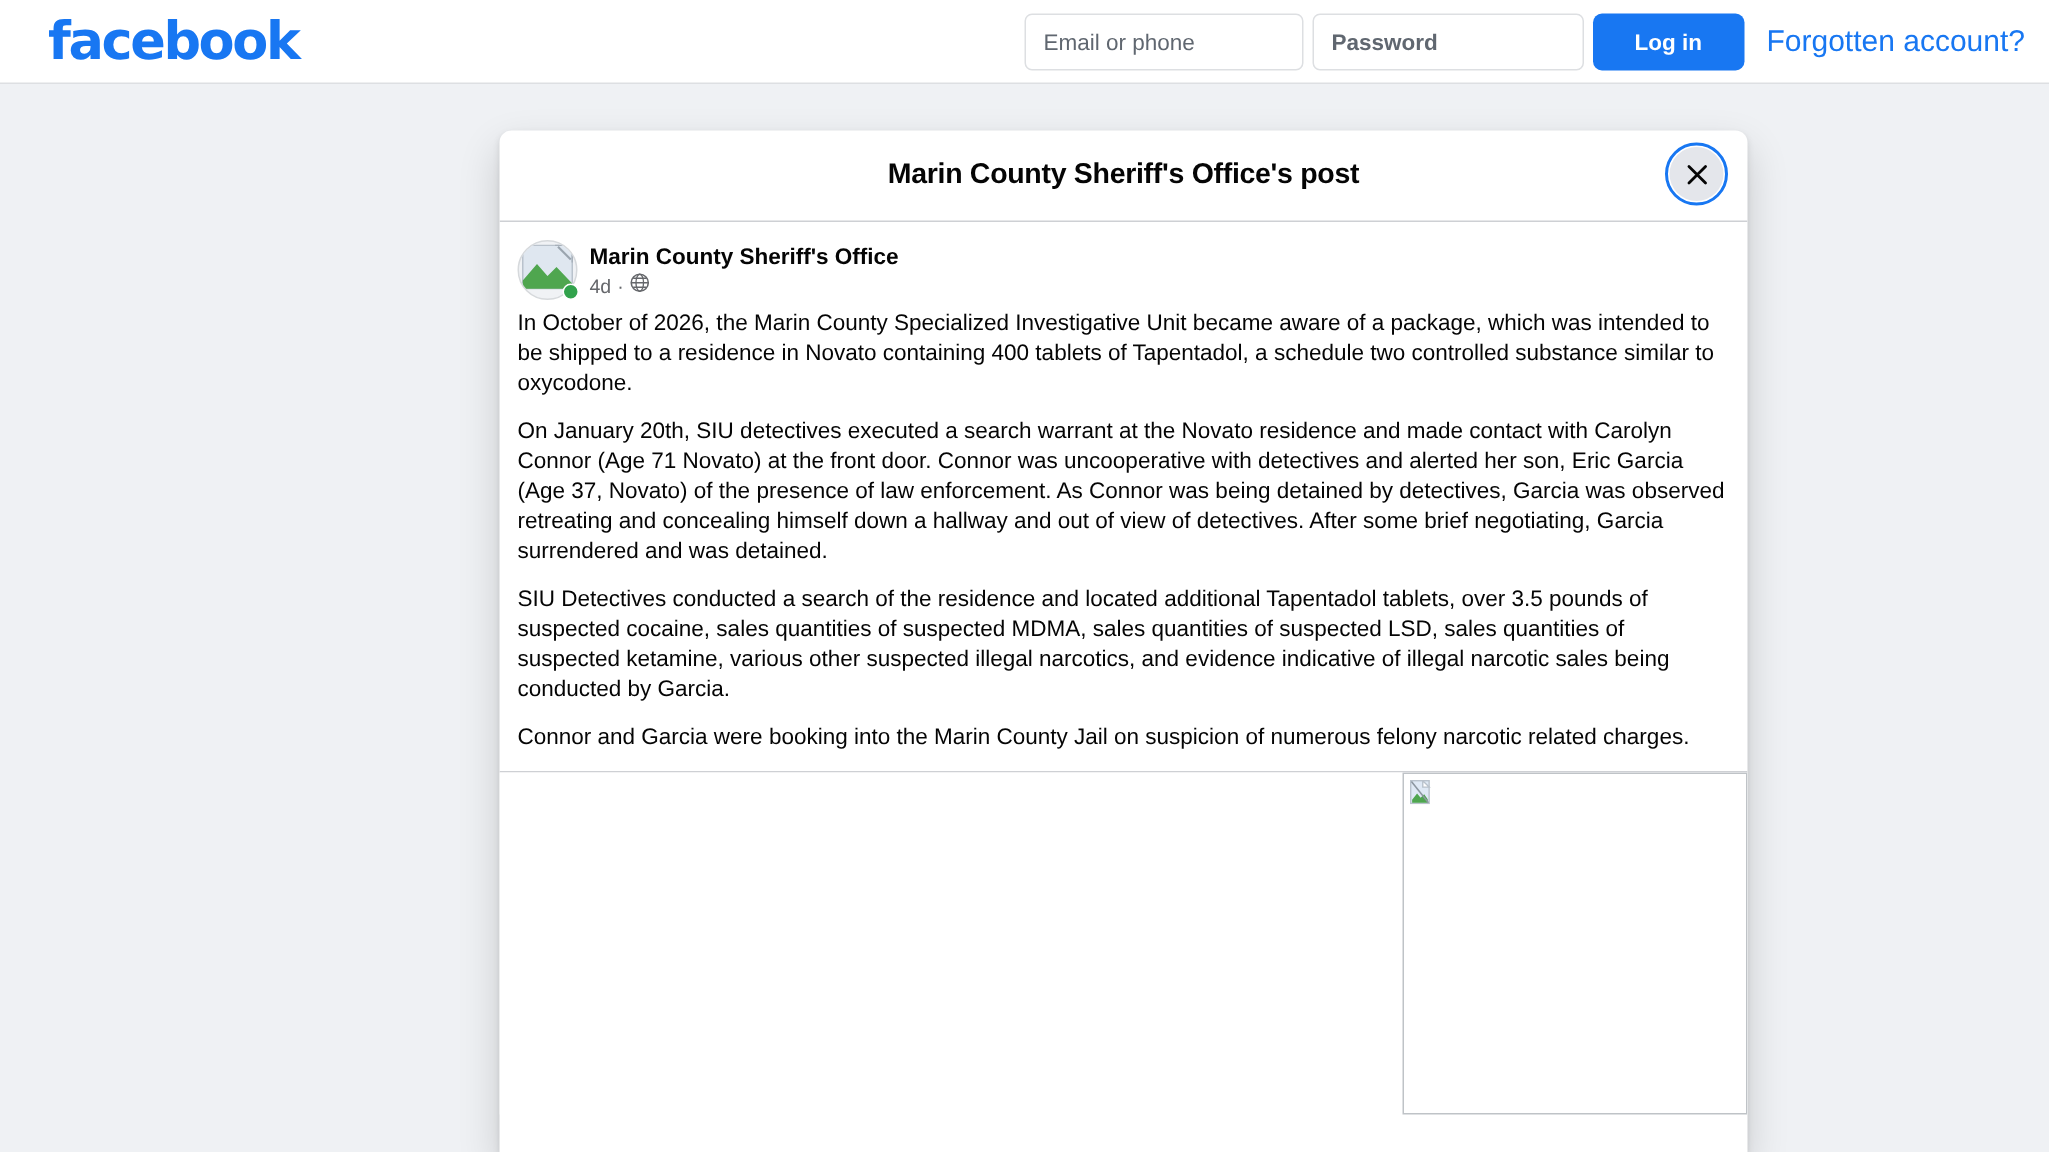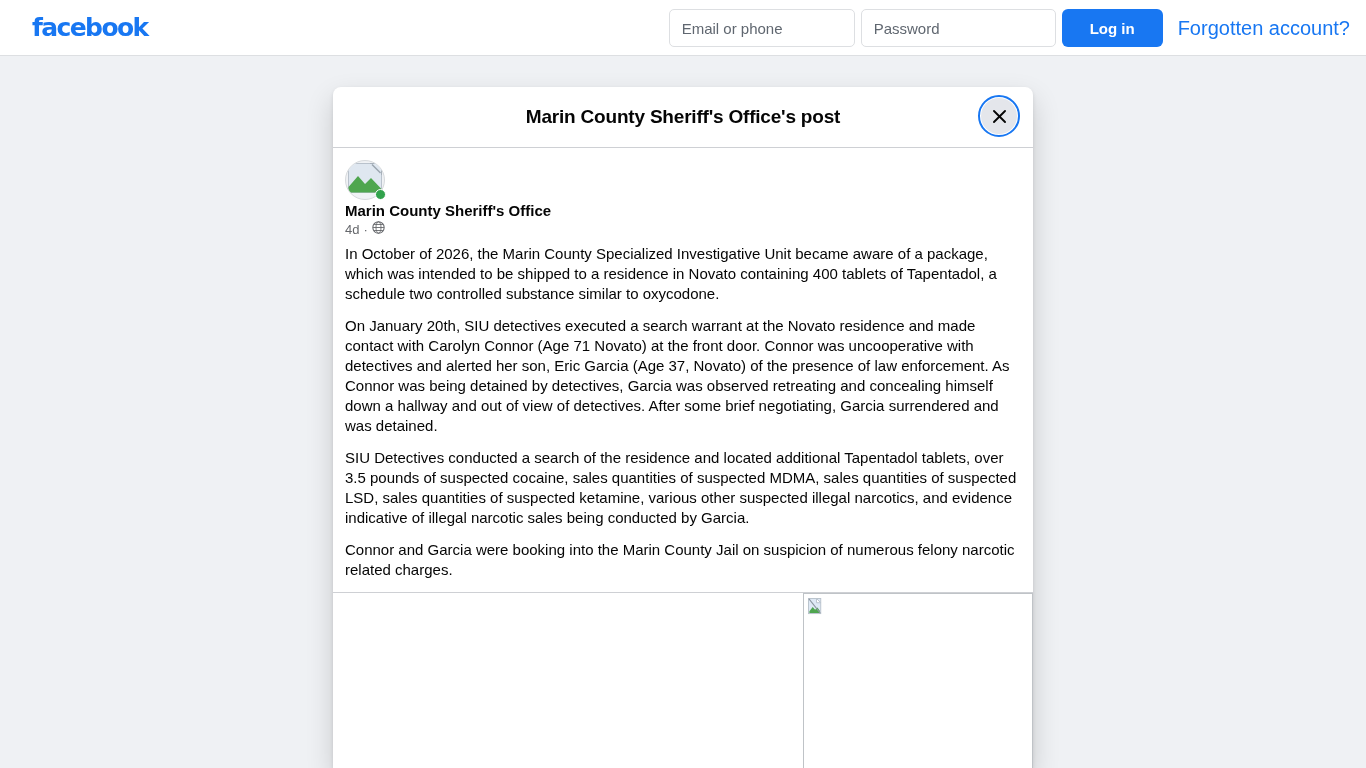--- a/index.html
+++ b/index.html
@@ -19,21 +19,21 @@
     width: 1366px; height: 56px;
     background: #ffffff;
     border-bottom: 1px solid #dddfe2;
     display: flex;
     align-items: center;
   }
   .fb-logo {
     position: absolute;
     left: 32px;
     top: 11px;
-    font-size: 25px;
+    font-size: 35px;
     font-weight: bold;
     letter-spacing: -1.6px;
     color: #1877F2;
     font-family: "DejaVu Sans", sans-serif;
     line-height: 34px;
     cursor: pointer;
   }
   .login-form {
     position: absolute;
     right: 16px;
@@ -47,21 +47,21 @@
     border: 1px solid #dddfe2;
     border-radius: 5px;
     padding: 0 12px;
     font-size: 15px;
     font-family: "Liberation Sans", sans-serif;
     color: #1c1e21;
     background: #fff;
     outline: none;
   }
   #email-field { width: 186px; }
-  #password-field { width: 195px; }
+  #password-field { width: 181px; font-weight: bold; }
   .login-input::placeholder { color: #606770; opacity: 1; }
   .login-btn {
     height: 38px;
     min-width: 68px;
     padding: 0 28px;
     background: #1877F2;
     color: #fff;
     font-size: 15px;
     font-weight: bold;
     border: none;
@@ -76,21 +76,21 @@
     text-decoration: none;
     cursor: pointer;
     white-space: nowrap;
   }
 
   
   .modal {
     position: absolute;
     left: 333px;
     top: 87px;
-    width: 700px;
+    width: 832px;
     height: 681px;
     background: #ffffff;
     border-radius: 8px 8px 0 0;
     box-shadow: 0 12px 28px rgba(0,0,0,0.16), 0 2px 4px rgba(0,0,0,0.10);
     overflow: hidden;
   }
   .modal-header {
     position: relative;
     height: 61px;
     border-bottom: 1px solid #ced0d4;
@@ -120,23 +120,22 @@
     outline-offset: 1px;
   }
   .close-btn svg { display: block; }
 
   
   .post-body {
     padding: 12px 12px 0 12px;
   }
   .post-header {
     display: flex;
-    align-items: flex-start;
+    align-items: center;
     padding: 0 0 6px 0;
-    flex-direction: column;
   }
   .avatar-wrap {
     position: relative;
     width: 40px; height: 40px;
     margin-right: 8px;
     flex: 0 0 40px;
   }
   .avatar {
     width: 40px; height: 40px;
     border-radius: 50%;

